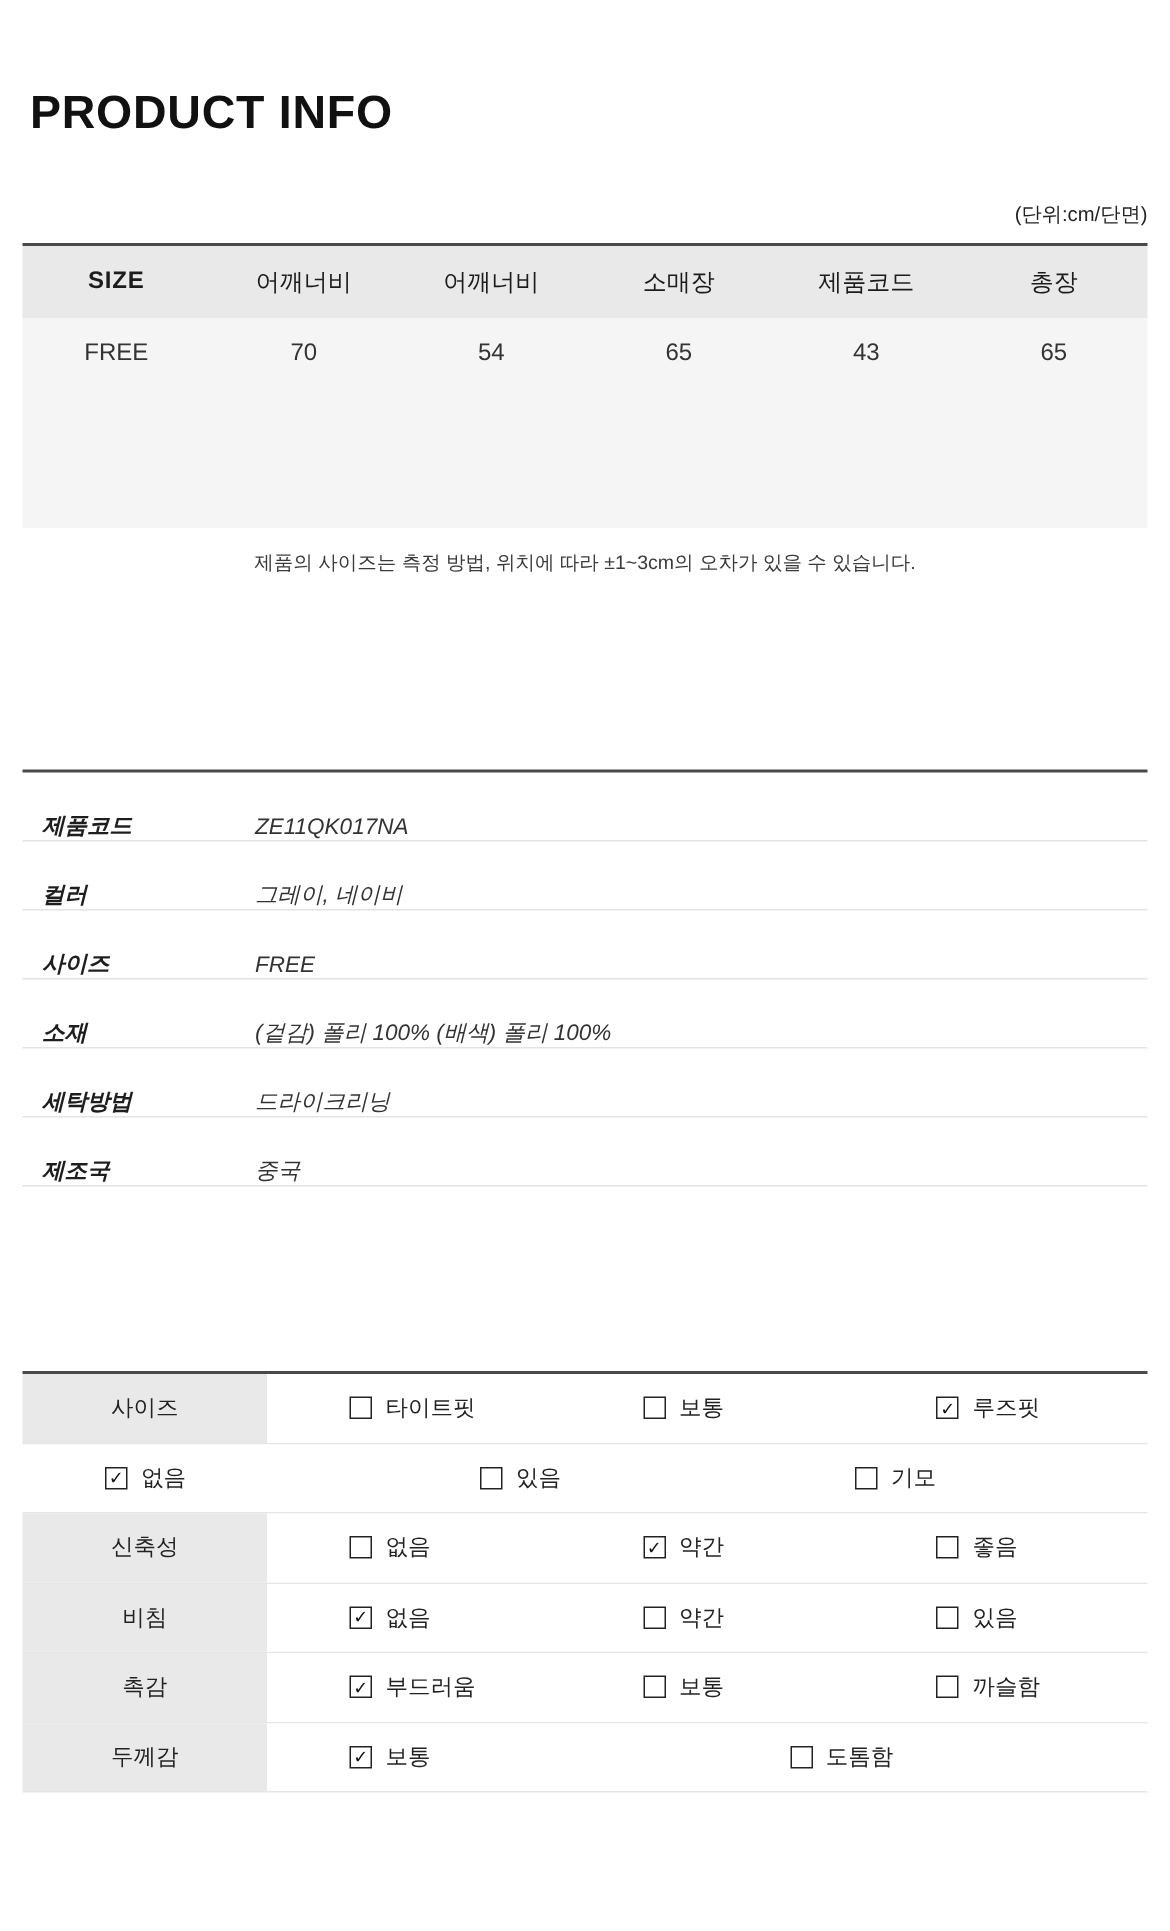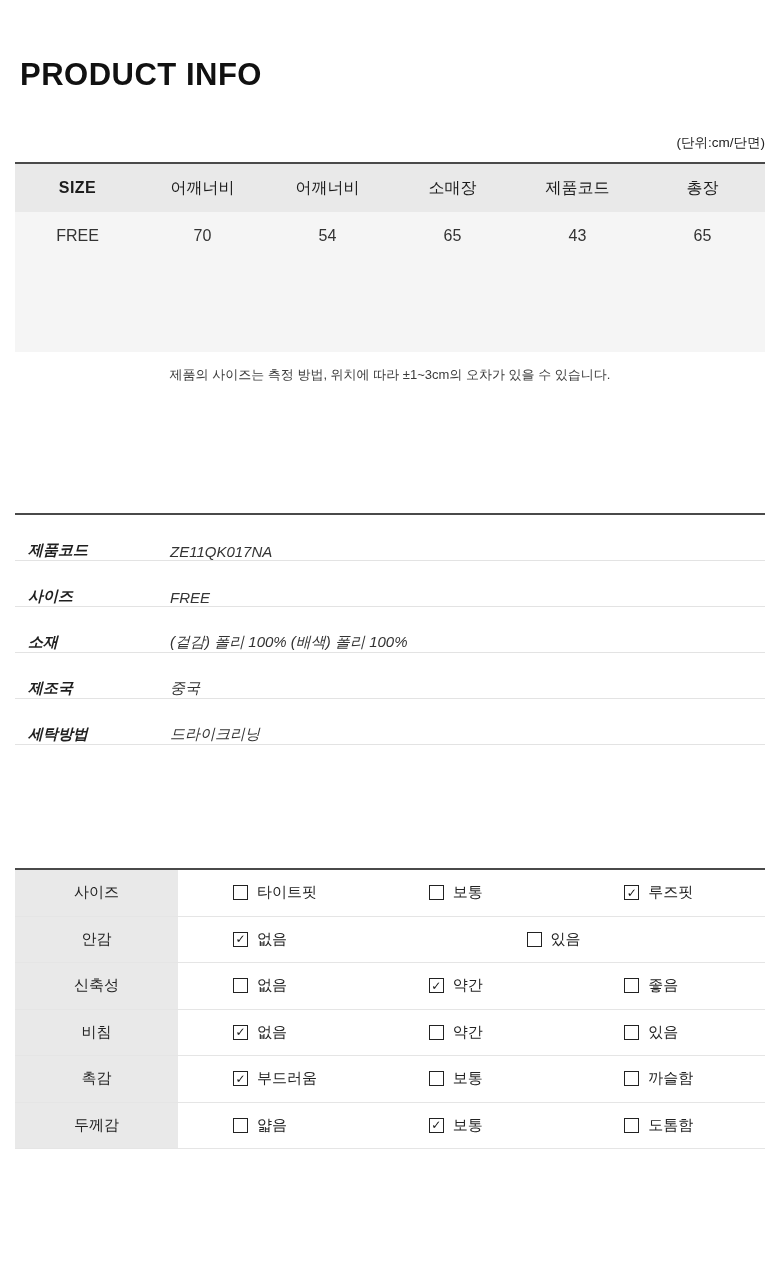--- a/index.html
+++ b/index.html
@@ -97,35 +97,39 @@
   </div>
 
   <p class="size-note">제품의 사이즈는 측정 방법, 위치에 따라 ±1~3cm의 오차가 있을 수 있습니다.</p>
 
   <div class="details-table" id="detailsTable">
       <div class="detail-row">
         <div class="detail-label">제품코드</div>
         <div class="detail-value">ZE11QK017NA</div>
       </div>
       <div class="detail-row">
+        <div class="detail-label">컬러</div>
+        <div class="detail-value">그레이, 네이비</div>
+      </div>
+      <div class="detail-row">
         <div class="detail-label">사이즈</div>
         <div class="detail-value">FREE</div>
       </div>
       <div class="detail-row">
         <div class="detail-label">소재</div>
         <div class="detail-value">(겉감) 폴리 100% (배색) 폴리 100%</div>
       </div>
       <div class="detail-row">
+        <div class="detail-label">세탁방법</div>
+        <div class="detail-value">드라이크리닝</div>
+      </div>
+      <div class="detail-row">
         <div class="detail-label">제조국</div>
         <div class="detail-value">중국</div>
       </div>
-      <div class="detail-row">
-        <div class="detail-label">세탁방법</div>
-        <div class="detail-value">드라이크리닝</div>
-      </div>
     </div>
 
   <div class="attrs-table" id="attrsTable">
       <div class="attr-row">
         <div class="attr-label">사이즈</div>
         <div class="attr-options">
           <div class="attr-option">
             <span class="checkbox"></span>
             <span class="opt-label">타이트핏</span>
           </div>
@@ -133,30 +137,33 @@
             <span class="checkbox"></span>
             <span class="opt-label">보통</span>
           </div>
           <div class="attr-option">
             <span class="checkbox">✓</span>
             <span class="opt-label">루즈핏</span>
           </div>
         </div>
       </div>
       <div class="attr-row">
-        <div class="attr-label">안감</div>
         <div class="attr-options">
           <div class="attr-option">
             <span class="checkbox">✓</span>
             <span class="opt-label">없음</span>
           </div>
           <div class="attr-option">
             <span class="checkbox"></span>
             <span class="opt-label">있음</span>
           </div>
+          <div class="attr-option">
+            <span class="checkbox"></span>
+            <span class="opt-label">기모</span>
+          </div>
         </div>
       </div>
       <div class="attr-row">
         <div class="attr-label">신축성</div>
         <div class="attr-options">
           <div class="attr-option">
             <span class="checkbox"></span>
             <span class="opt-label">없음</span>
           </div>
           <div class="attr-option">
@@ -200,24 +207,20 @@
           <div class="attr-option">
             <span class="checkbox"></span>
             <span class="opt-label">까슬함</span>
           </div>
         </div>
       </div>
       <div class="attr-row">
         <div class="attr-label">두께감</div>
         <div class="attr-options">
           <div class="attr-option">
-            <span class="checkbox"></span>
-            <span class="opt-label">얇음</span>
-          </div>
-          <div class="attr-option">
             <span class="checkbox">✓</span>
             <span class="opt-label">보통</span>
           </div>
           <div class="attr-option">
             <span class="checkbox"></span>
             <span class="opt-label">도톰함</span>
           </div>
         </div>
       </div>
     </div>

